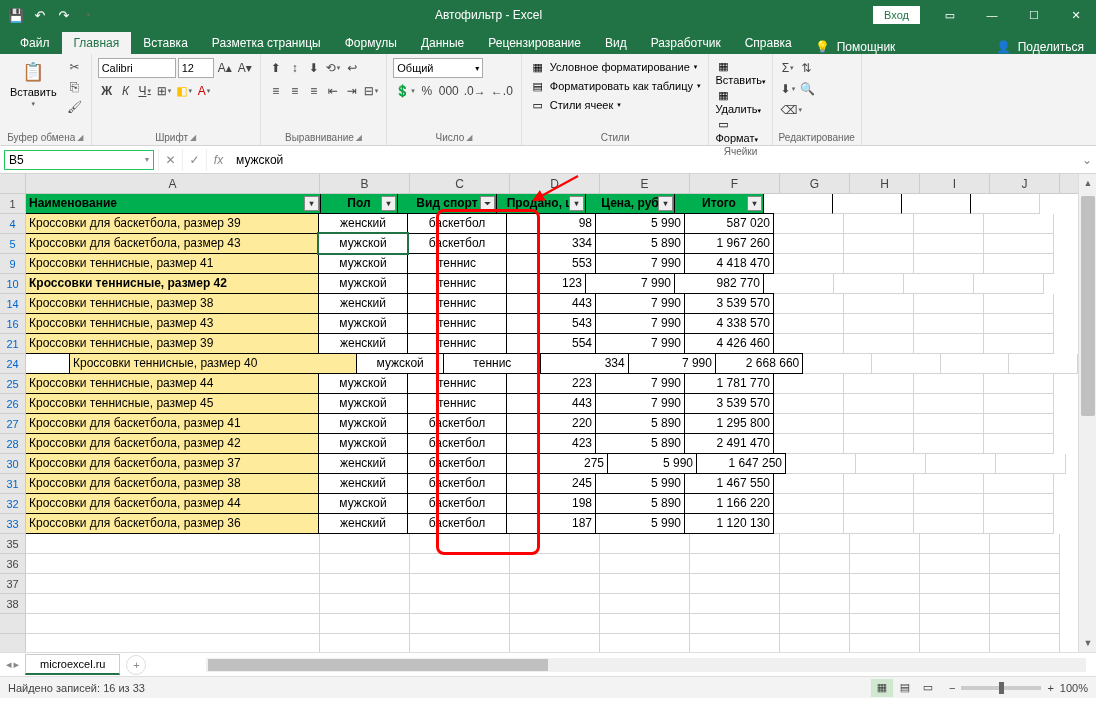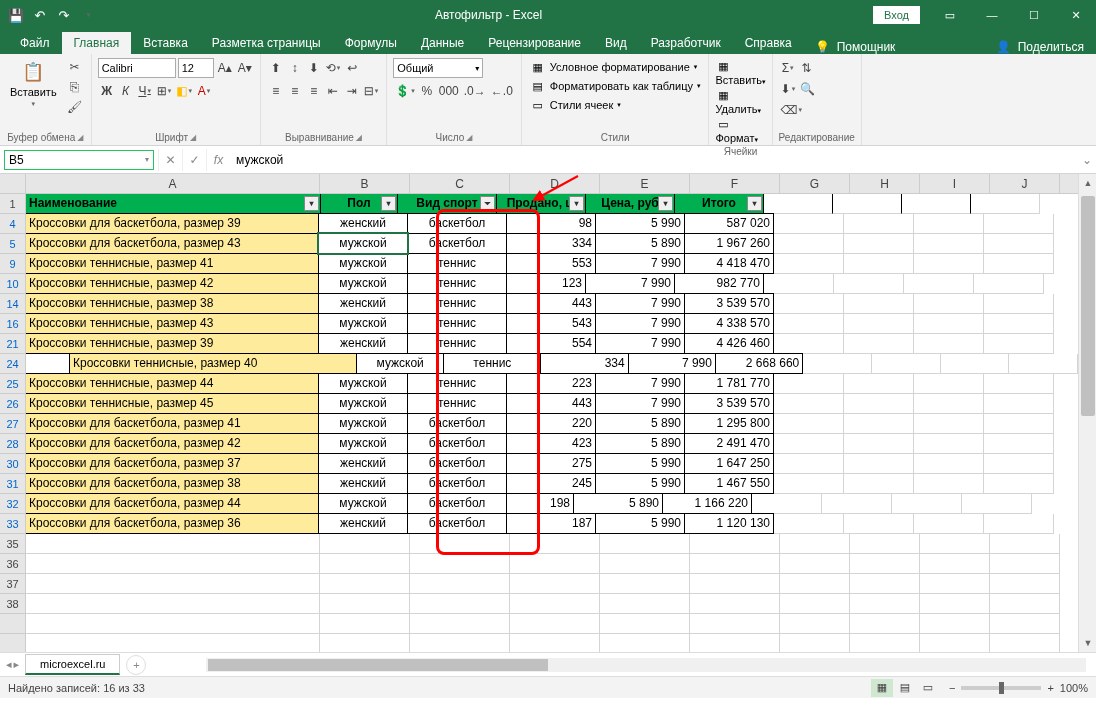--- a/index.html
+++ b/index.html
@@ -381,21 +381,21 @@
         <div class="cell bordered w-C center" style="width: 100px;">теннис</div>
         <div class="cell bordered w-D right" style="width: 90px;">553</div>
         <div class="cell bordered w-E right" style="width: 90px;">7 990</div>
         <div class="cell bordered w-F right" style="width: 90px;">4 418 470</div>
         <div class="cell w-G" style="width: 70px;"></div>
         <div class="cell w-H" style="width: 70px;"></div>
         <div class="cell w-I" style="width: 70px;"></div>
         <div class="cell w-J" style="width: 70px;"></div>
       </div>
       <div class="data-row">
-        <div class="cell bordered w-A  name" style="width: 294px;">Кроссовки теннисные, размер 42</div>
+        <div class="cell bordered w-A  name" style="width: 294px; font-weight: bold;">Кроссовки теннисные, размер 42</div>
         <div class="cell bordered w-B center" style="width: 90px;">мужской</div>
         <div class="cell bordered w-C center" style="width: 100px;">теннис</div>
         <div class="cell bordered w-D right" style="width: 80px; padding-left: 32px;">123</div>
         <div class="cell bordered w-E right" style="width: 90px;">7 990</div>
         <div class="cell bordered w-F right" style="width: 90px;">982 770</div>
         <div class="cell w-G" style="width: 70px;"></div>
         <div class="cell w-H" style="width: 70px;"></div>
         <div class="cell w-I" style="width: 70px;"></div>
         <div class="cell w-J" style="width: 70px;"></div>
       </div>
@@ -492,21 +492,21 @@
         <div class="cell bordered w-F right" style="width: 90px;">2 491 470</div>
         <div class="cell w-G" style="width: 70px;"></div>
         <div class="cell w-H" style="width: 70px;"></div>
         <div class="cell w-I" style="width: 70px;"></div>
         <div class="cell w-J" style="width: 70px;"></div>
       </div>
       <div class="data-row">
         <div class="cell bordered w-A  name" style="width: 294px;">Кроссовки для баскетбола, размер 37</div>
         <div class="cell bordered w-B center" style="width: 90px;">женский</div>
         <div class="cell bordered w-C center" style="width: 100px;">баскетбол</div>
-        <div class="cell bordered w-D right" style="width: 90px;">275</div>
+        <div class="cell bordered w-D right" style="width: 102px;">275</div>
         <div class="cell bordered w-E right" style="width: 90px;">5 990</div>
         <div class="cell bordered w-F right" style="width: 90px;">1 647 250</div>
         <div class="cell w-G" style="width: 70px;"></div>
         <div class="cell w-H" style="width: 70px;"></div>
         <div class="cell w-I" style="width: 70px;"></div>
         <div class="cell w-J" style="width: 70px;"></div>
       </div>
       <div class="data-row">
         <div class="cell bordered w-A  name" style="width: 294px;">Кроссовки для баскетбола, размер 38</div>
         <div class="cell bordered w-B center" style="width: 90px;">женский</div>
@@ -516,21 +516,21 @@
         <div class="cell bordered w-F right" style="width: 90px;">1 467 550</div>
         <div class="cell w-G" style="width: 70px;"></div>
         <div class="cell w-H" style="width: 70px;"></div>
         <div class="cell w-I" style="width: 70px;"></div>
         <div class="cell w-J" style="width: 70px;"></div>
       </div>
       <div class="data-row">
         <div class="cell bordered w-A  name" style="width: 294px;">Кроссовки для баскетбола, размер 44</div>
         <div class="cell bordered w-B center" style="width: 90px;">мужской</div>
         <div class="cell bordered w-C center" style="width: 100px;">баскетбол</div>
-        <div class="cell bordered w-D right" style="width: 68px;">198</div>
+        <div class="cell bordered w-D right" style="width: 90px;">198</div>
         <div class="cell bordered w-E right" style="width: 90px;">5 890</div>
         <div class="cell bordered w-F right" style="width: 90px;">1 166 220</div>
         <div class="cell w-G" style="width: 70px;"></div>
         <div class="cell w-H" style="width: 70px;"></div>
         <div class="cell w-I" style="width: 70px;"></div>
         <div class="cell w-J" style="width: 70px;"></div>
       </div>
       <div class="data-row">
         <div class="cell bordered w-A  name" style="width: 294px;">Кроссовки для баскетбола, размер 36</div>
         <div class="cell bordered w-B center" style="width: 90px;">женский</div>

